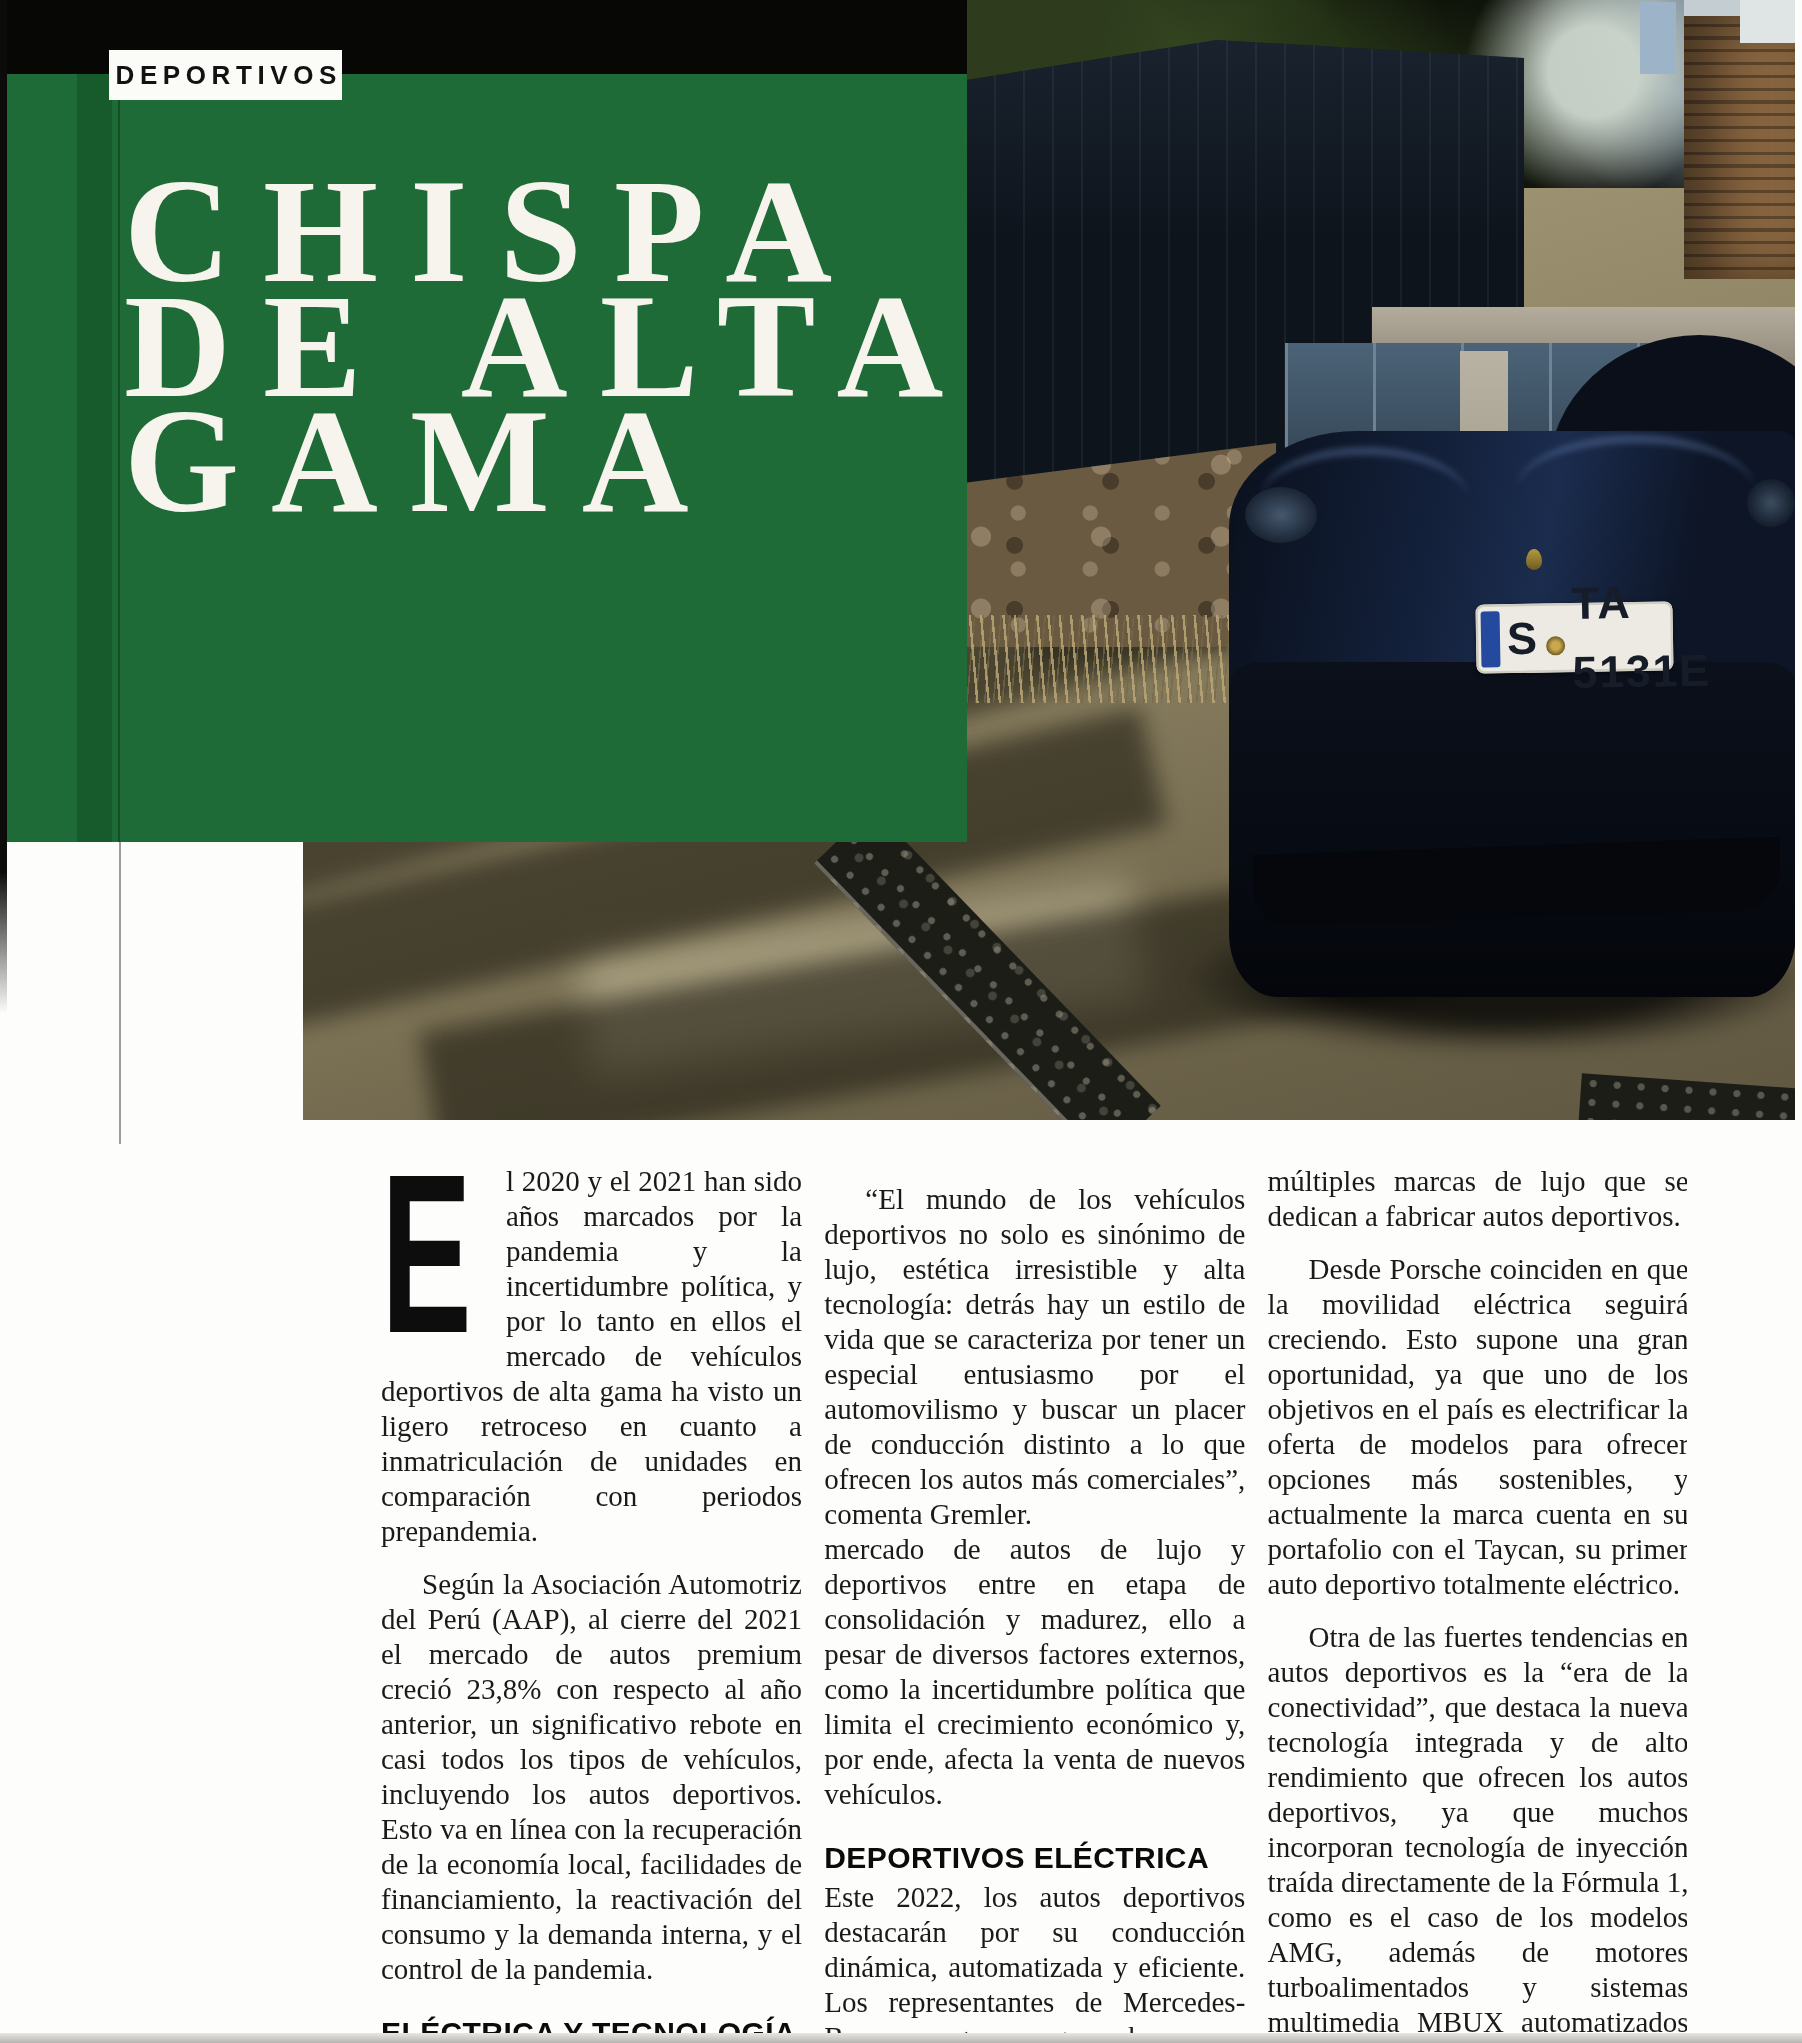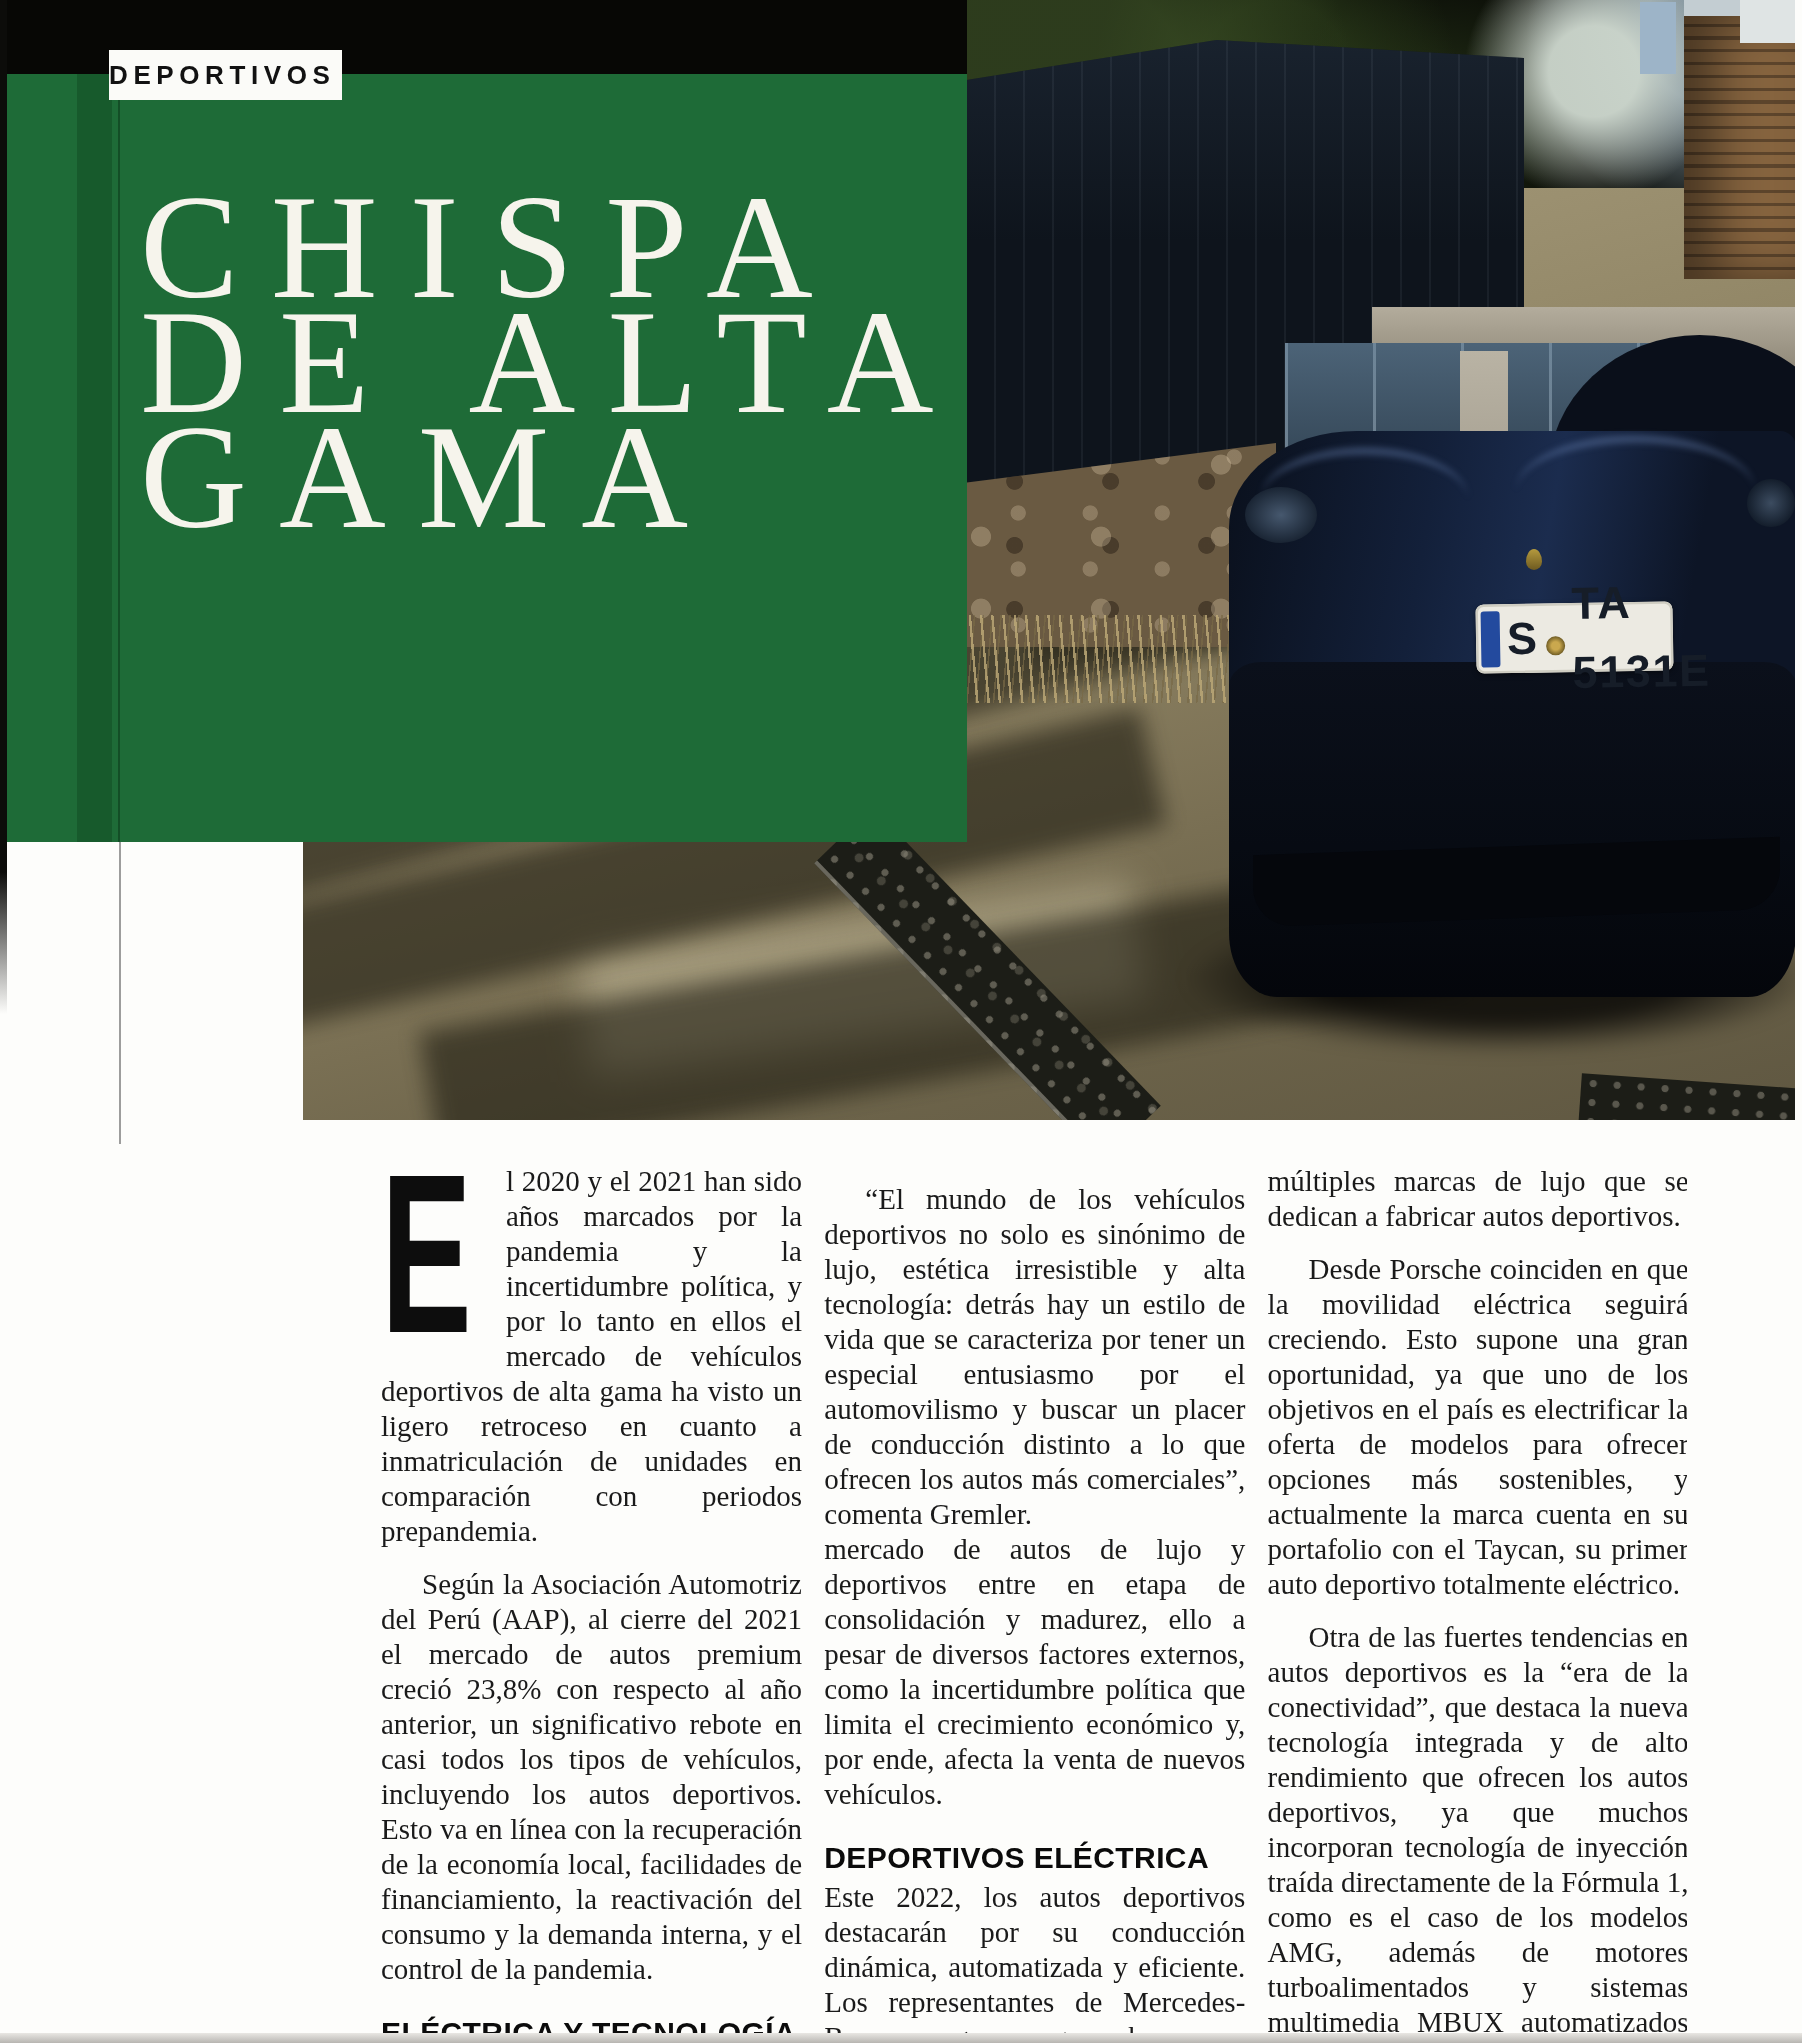--- a/index.html
+++ b/index.html
@@ -97,21 +97,21 @@
   .left-edge{position:absolute;left:0;top:0;width:7.2px;height:1014px;
      background:linear-gradient(180deg,#0c0c0a 0 86%,rgba(12,12,10,0) 100%);}
   .green-block{position:absolute;left:7.2px;top:74px;width:960px;height:768px;background:#1e6b37;}
   .green-band{position:absolute;left:70px;top:0;width:35px;height:100%;background:rgba(0,30,10,.22);}
   .crease-green{position:absolute;left:118px;top:74px;width:2.4px;height:768px;background:rgba(0,25,8,.35);}
   .crease-white{position:absolute;left:119px;top:842px;width:1.6px;height:302px;background:rgba(40,40,40,.45);}
   .bottom-edge{position:absolute;left:0;bottom:0;width:100%;height:10.4px;
      background:linear-gradient(180deg,#e9e7e3,#b7b5b1);}
 
   .kicker-box{position:absolute;left:109px;top:50px;width:233px;height:50px;background:#fbfbf8;
-     display:flex;align-items:center;justify-content:flex-start;}
+     display:flex;align-items:center;justify-content:flex-end;}
   .kicker{font-family:"Liberation Sans",sans-serif;font-weight:700;font-size:26px;
      letter-spacing:5.6px;color:#121212;}
 
   .headline{position:absolute;left:124px;top:174px;color:#f6f4ec;
      font-family:"Liberation Serif",serif;font-weight:400;
      font-size:148px;line-height:115px;letter-spacing:32px;word-spacing:6.4px;
      white-space:pre-line;}
   .standfirst{position:absolute;left:124px;top:634px;width:782px;color:#ffffff;
      font-family:"Liberation Sans",sans-serif;font-weight:700;font-size:29px;line-height:41px;
      letter-spacing:0.4px;white-space:pre-line;}
@@ -180,21 +180,21 @@
   <div class="green-block">
     <div class="green-band"></div>
   </div>
   <div class="crease-green"></div>
   <div class="crease-white"></div>
   <div class="left-edge"></div>
 
   <div class="kicker-box">
     <span class="kicker">DEPORTIVOS</span>
   </div>
-  <h1 class="headline" style="margin:16px;font-weight:400;">CHISPA
+  <h1 class="headline" style="margin:0;font-weight:700;">CHISPA
 DE ALTA
 GAMA</h1>
 
   <div class="article">
     <div class="col">
         <p class="body-p"><span class="dropcap">E</span>l 2020 y el 2021 han sido años marcados por la pandemia y la incertidumbre política, y por lo tanto en ellos el mercado de vehículos deportivos de alta gama ha visto un ligero retroceso en cuanto a inmatriculación de unidades en comparación con periodos prepandemia.</p>
         <p class="body-p indent">Según la Asociación Automotriz del Perú (AAP), al cierre del 2021 el mercado de autos premium creció 23,8% con respecto al año anterior, un significativo rebote en casi todos los tipos de vehículos, incluyendo los autos deportivos. Esto va en línea con la recuperación de la economía local, facilidades de financiamiento, la reactivación del consumo y la demanda interna, y el control de la pandemia.</p>
         <h3 class="col-heading">ELÉCTRICA Y TECNOLOGÍA</h3>
         <p class="body-p">Lo que se espera para este año, según Nikolas Gremler, gerente de la División Autos de Divemotor, es que el</p>
       </div>

